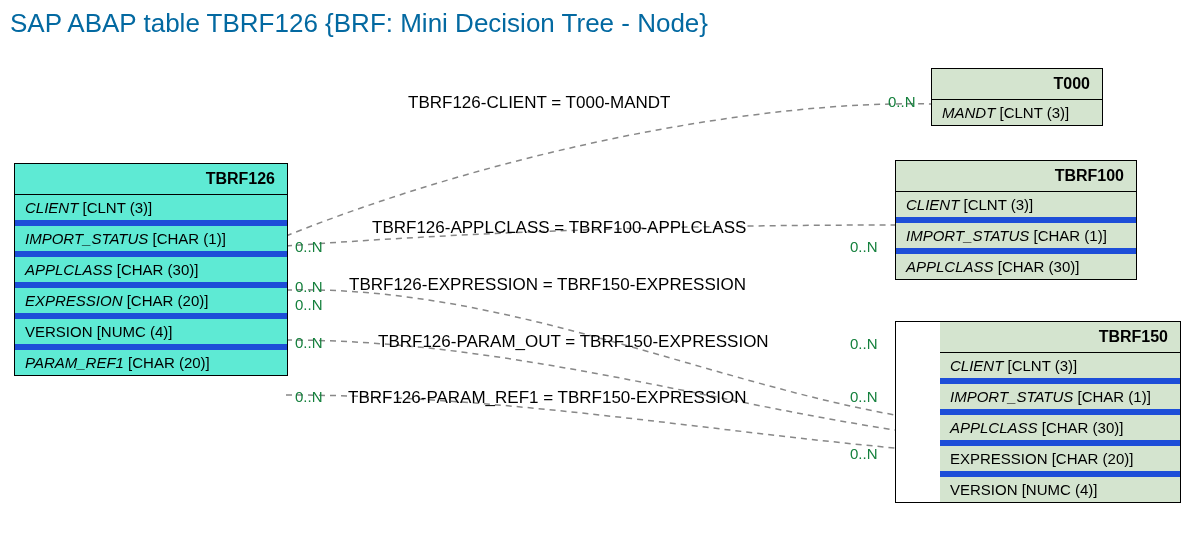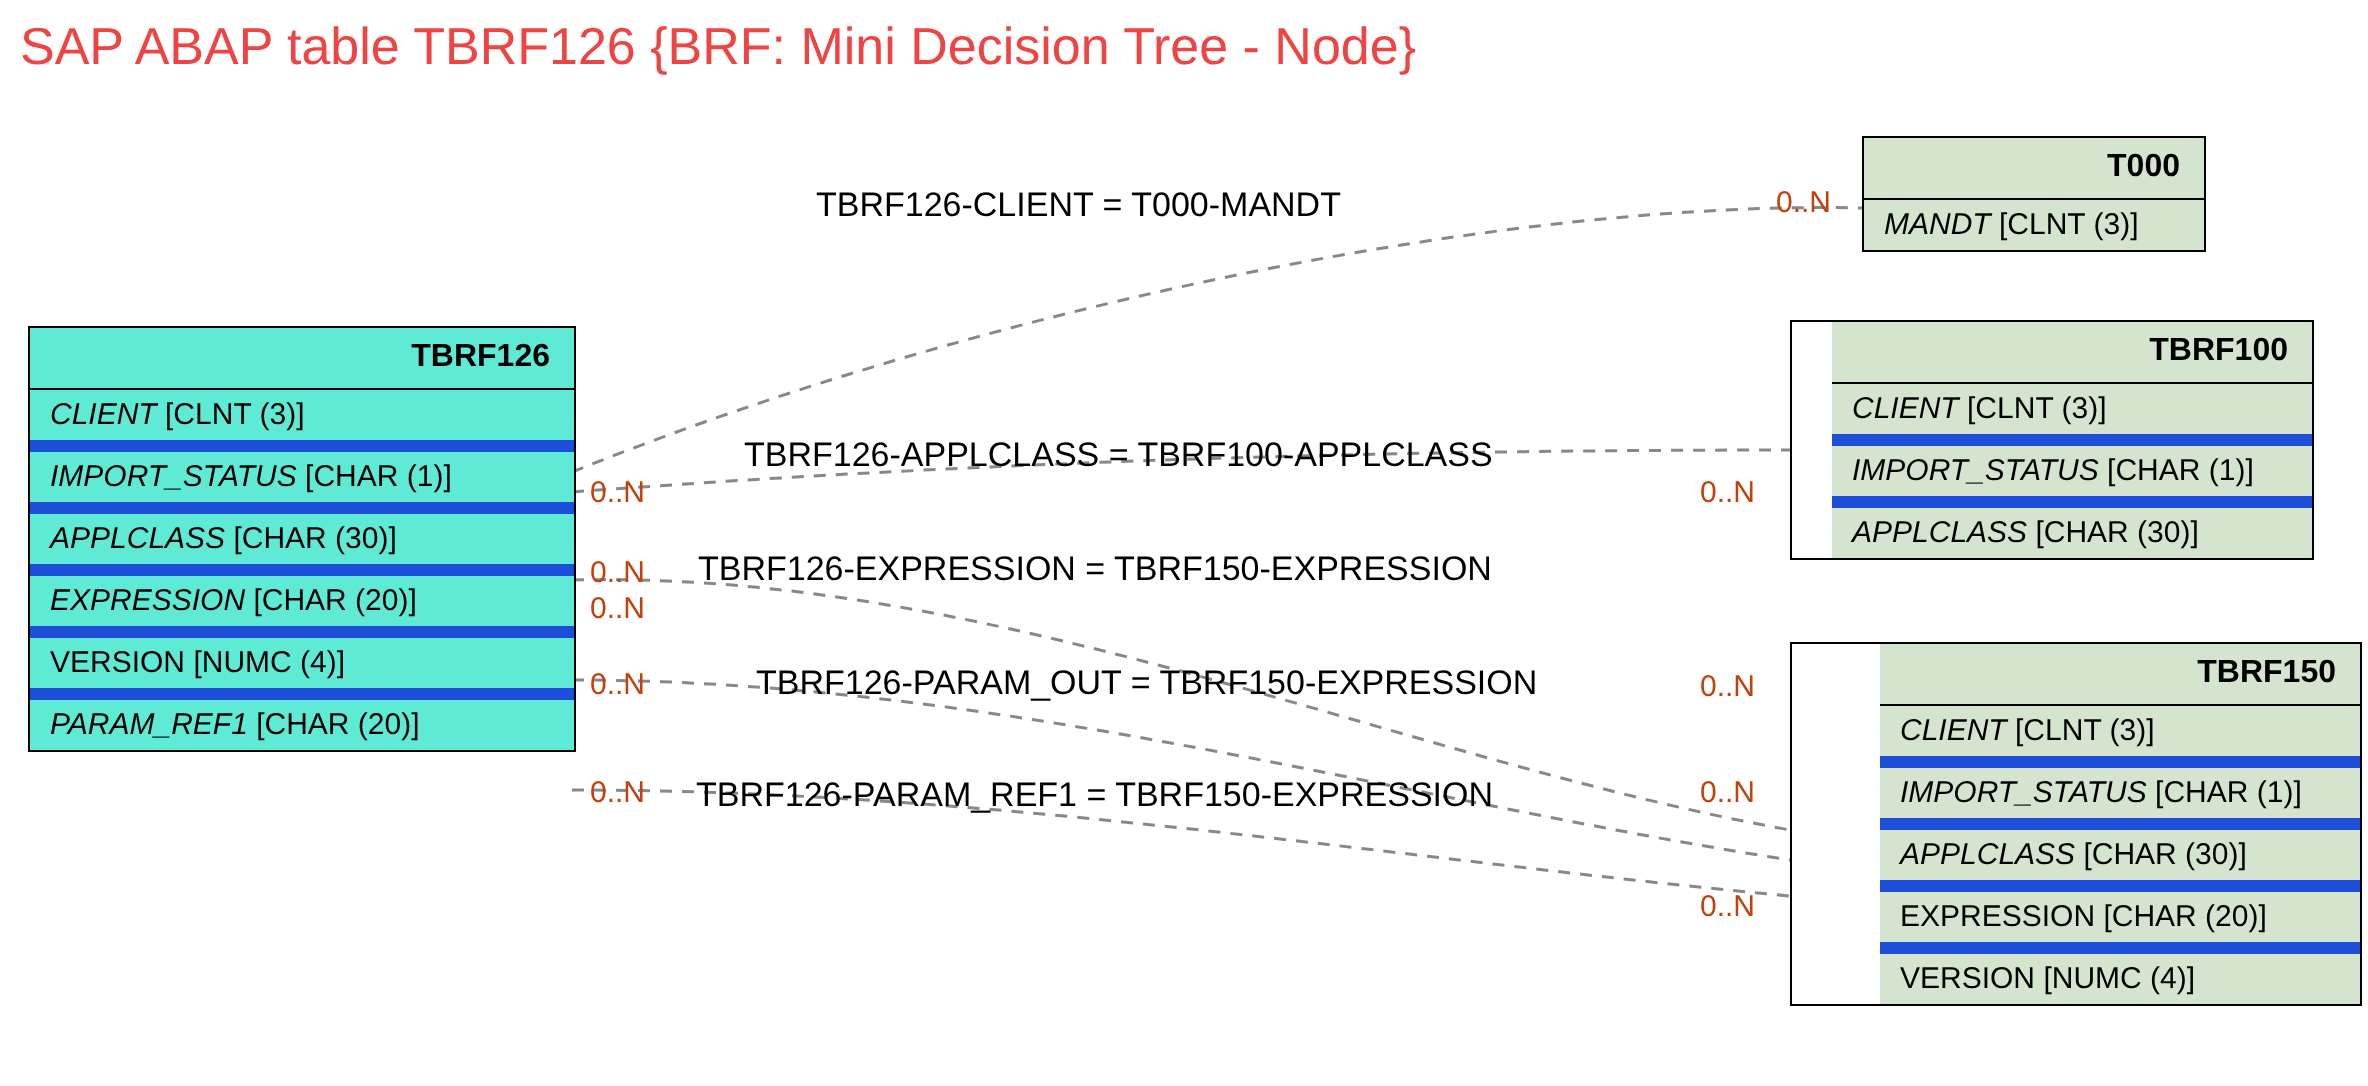--- a/index.html
+++ b/index.html
@@ -1,27 +1,27 @@
 <!DOCTYPE html>
 <html><head>
 <meta charset="utf-8">
 <style>
   html,body{margin:0;padding:0;font-family:Arial,Helvetica,sans-serif;background:#fff;}
   .canvas{position:relative;width:1184px;height:543px;}
-  .title{position:absolute;left:10px;top:8px;font-size:26px;color:#ef4444;}
+  .title{position:absolute;left:10px;top:8px;font-size:26px;color:#0369a1;}
   .entity{position:absolute;border:1px solid #000;}
   .entity .hdr{font-weight:bold;text-align:right;padding:6px 12px;border-bottom:1px solid #000;white-space:nowrap;}
   .entity .row{padding:4px 10px;border-bottom:6px solid #1d4ed8;white-space:nowrap;font-size:15px;}
   .entity .row:last-child{border-bottom:none;}
   .red .hdr,.red .row{background:#5eead4;}
   .grn .hdr,.grn .row{background:#d4e4cf;}
   .fn{font-style:italic;}
   .ty{font-style:normal;}
   .lbl{position:absolute;font-size:17px;color:#000;white-space:nowrap;}
-  .card{position:absolute;font-size:15px;color:#c2410c;white-space:nowrap;}
+  .card{position:absolute;font-size:15px;color:#15803d;white-space:nowrap;}
   svg{position:absolute;left:0;top:0;pointer-events:none;}
   svg path{stroke:#888;stroke-width:1.5;stroke-dasharray:6 5;fill:none;}
 </style>
 </head>
 <body>
 
 <div class="canvas">
   <div class="title">SAP ABAP table TBRF126 {BRF: Mini Decision Tree - Node}</div>
 
   <svg width="1184" height="543">
@@ -40,21 +40,21 @@
     <div class="row"><span class="fn">EXPRESSION</span> <span class="ty">[CHAR (20)]</span></div>
     <div class="row"><span>VERSION</span> <span class="ty">[NUMC (4)]</span></div>
     <div class="row"><span style="font-style:italic">PARAM_REF1</span> <span class="ty">[CHAR (20)]</span></div>
   </div>
 
   <div class="entity grn" style="left:931px;top:68px;width:170px;">
     <div class="hdr">T000</div>
     <div class="row"><span class="fn">MANDT</span> <span class="ty">[CLNT (3)]</span></div>
   </div>
 
-  <div class="entity grn" style="left:895px;top:160px;width:240px;padding-left:20px;">
+  <div class="entity grn" style="left:895px;top:160px;width:240px;">
     <div class="hdr">TBRF100</div>
     <div class="row"><span class="fn">CLIENT</span> <span class="ty">[CLNT (3)]</span></div>
     <div class="row"><span class="fn">IMPORT_STATUS</span> <span class="ty">[CHAR (1)]</span></div>
     <div class="row"><span class="fn">APPLCLASS</span> <span class="ty">[CHAR (30)]</span></div>
   </div>
 
   <div class="entity grn" style="left:895px;top:321px;width:240px;padding-left:44px;">
     <div class="hdr">TBRF150</div>
     <div class="row"><span class="fn">CLIENT</span> <span class="ty">[CLNT (3)]</span></div>
     <div class="row"><span class="fn">IMPORT_STATUS</span> <span class="ty">[CHAR (1)]</span></div>

